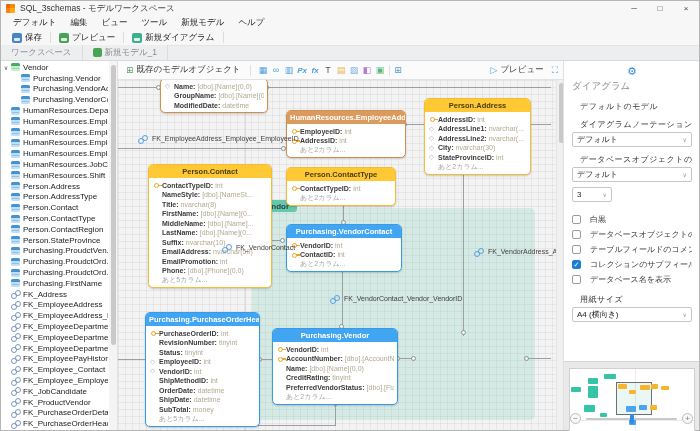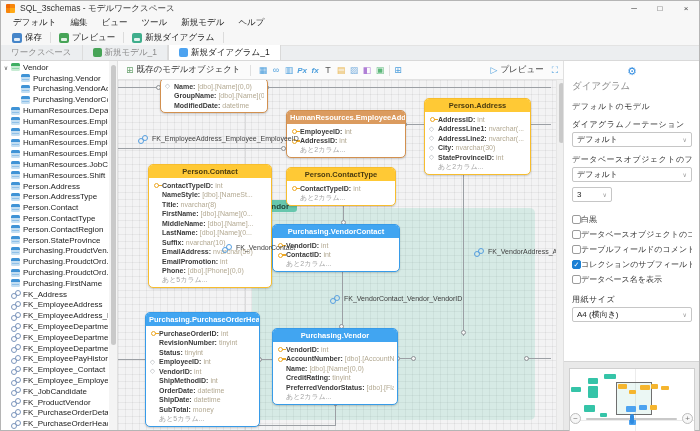--- a/index.html
+++ b/index.html
@@ -95,26 +95,26 @@
   .key-ico::after { content:""; position:absolute; left:5px; top:3.6px; width:3.6px; height:1.4px; background:#eda723; }
   .dia-ico { width:9px; flex:0 0 9px; color:#a8adb3; font-size:6.5px; line-height:8px; }
   .sp-ico { width:9px; flex:0 0 9px; }
 
   .fk-label { position:absolute; display:flex; align-items:center; gap:2px; font-size:7px; color:#3e3e3e; white-space:nowrap; }
 
   
   #props { width:136px; flex:0 0 136px; background:#fff; border-left:1px solid #e0e0e0; position:relative; font-size:8px; color:#333; padding:4px 7px 0 8px; }
   #gear { text-align:center; color:#2f8be0; font-size:11px; height:13px; line-height:12px; }
   #props-title { color:#8f8f8f; font-size:9.5px; margin:2px 0 8px 0; }
-  .prop-label { margin:7px 0 2px 0; white-space:nowrap; overflow:hidden; letter-spacing:.5px; }
+  .prop-label { margin:7px 0 2px 8px; white-space:nowrap; overflow:hidden; letter-spacing:.5px; }
   .select { height:15px; border:1px solid #c6c6c6; border-radius:2px; background:#fff; display:flex; align-items:center; padding:0 4px; color:#222; }
   .select .val { flex:1; white-space:nowrap; overflow:hidden; }
   .select .chev { color:#999; font-size:6px; }
   .select.small { width:40px; margin-top:5px; }
-  .chk-row { display:flex; align-items:center; gap:0; height:15px; white-space:nowrap; overflow:hidden; }
+  .chk-row { display:flex; align-items:center; gap:9px; height:15px; white-space:nowrap; overflow:hidden; }
   .chk { width:9px; height:9px; flex:0 0 9px; border:1px solid #9c9c9c; border-radius:2px; background:#fff; font-size:7px; line-height:8px; text-align:center; color:#fff; }
   .chk.on { background:#1a7fd4; border-color:#1a7fd4; }
   #checks { margin-top:10px; }
 
   
   #minimap-wrap { position:absolute; left:0; right:0; bottom:0; top:300px; background:#e9e9e9; border-top:1px solid #d5d5d5; padding:6px 4px 0 4px; }
   #minimap { position:relative; width:126px; height:99px; background:#fff; border:1px solid #cfcfcf; margin:0 auto; overflow:hidden; }
   .mm-grid-v { position:absolute; top:0; bottom:0; width:1px; background:#ececec; }
   .mm-grid-h { position:absolute; left:0; right:0; height:1px; background:#ececec; }
   .mm-rect { position:absolute; border-radius:1px; }
@@ -164,24 +164,20 @@
       </div>
       <div class="tb-sep"></div>
     </div>
   <div id="tabbar">
       <div class="tab">
         <span>ワークスペース</span>
       </div>
       <div class="tab">
         <span class="tab-ico" style="background: rgb(71, 164, 87);"></span>
         <span>新規モデル_1</span>
-      </div>
-      <div class="tab active">
-        <span class="tab-ico" style="background: rgb(77, 163, 240);"></span>
-        <span>新規ダイアグラム_1</span>
       </div>
     </div>
 
   <div id="main">
 
     <div id="sidebar">
       <div id="tree">
           <div class="tree-row">
             <span class="tree-caret">∨</span>
             <span class="tbl-ico green"></span>
@@ -562,21 +558,21 @@
               <div class="fld">
                 <span class="key-ico"></span>
                 <span class="fname">ContactTypeID:</span>
                 <span class="ftype">int</span>
               </div>
               <div class="fld">
                 <span class="fmore">あと2カラム...</span>
               </div>
             </div>
           </div>
-          <div class="entity blue" style="left: 154px; top: 144px; width: 128px;">
+          <div class="entity blue" style="left: 168px; top: 144px; width: 116px;">
             <div class="ent-head">Purchasing.VendorContact</div>
             <div class="ent-body">
               <div class="fld">
                 <span class="key-ico"></span>
                 <span class="fname">VendorID:</span>
                 <span class="ftype">int</span>
               </div>
               <div class="fld">
                 <span class="key-ico"></span>
                 <span class="fname">ContactID:</span>

